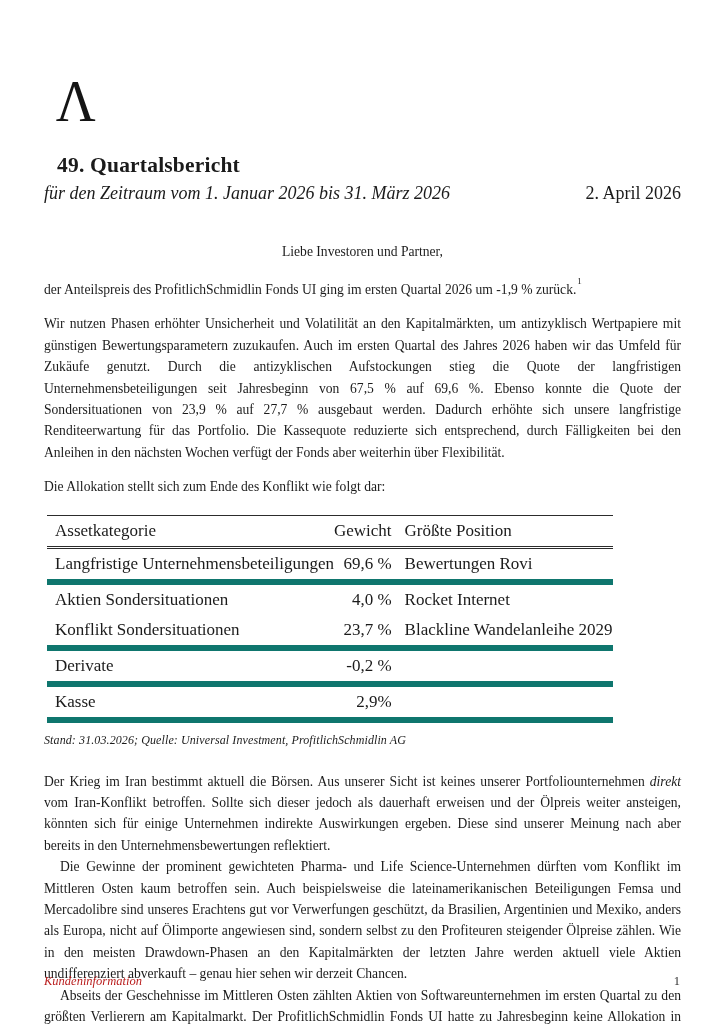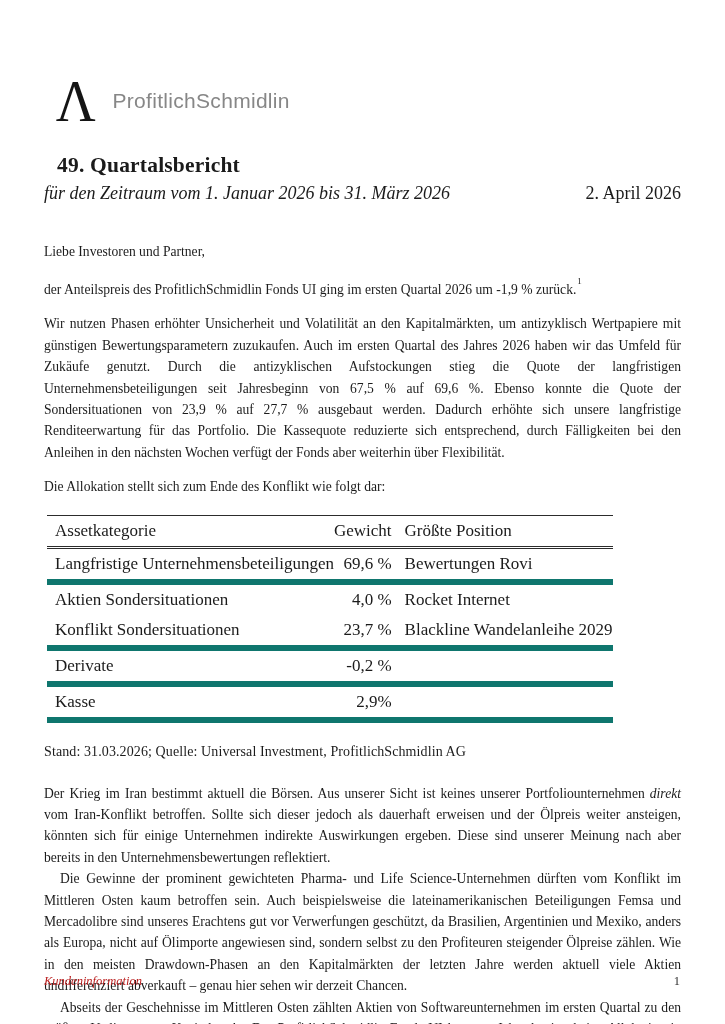--- a/index.html
+++ b/index.html
@@ -51,21 +51,21 @@
 
   
   .body-text p {
     font-size: 13.6px;
     line-height: 21.4px;
     text-align: justify;
     margin: 13px 0 0 0;
     hyphens: auto;
     -webkit-hyphens: auto;
   }
-  .body-text p.salutation { margin-top: 37px; text-align: left; }
+  .body-text p.salutation { margin-top: 37px; text-align: center; }
   .body-text p.no-gap { margin-top: 0; text-indent: 16px; }
   .body-text p.iran-para { margin-top: 23px; }
   sup.fn-ref { font-size: 9px; position: relative; top: -4px; left: 1px; }
   .em { font-style: italic; }
 
   
   table.allocation {
     border-collapse: collapse;
     margin: 17px 0 0 3px;
     border-top: 1px solid #2c2c2c;
@@ -77,24 +77,25 @@
     padding: 5px 0 5px 8px;
     white-space: nowrap;
   }
   table.allocation thead tr { border-bottom: 3px double #2c2c2c; }
   table.allocation tr.rule-below { border-bottom: 6px solid #0f766e; }
   .col-category { width: 234px; }
   .col-weight { width: 50px; text-align: right !important; padding-left: 0 !important; }
   .col-position { width: 171px; padding-left: 13px !important; }
 
   .table-source {
-    font-size: 14px;
-    margin-top: 21px;
+    font-size: 12px;
+    margin-top: 10px;
     color: #1b1b1b;
     letter-spacing: 0.1px;
+    font-style: italic;
   }
 
   
   .page-footer {
     position: absolute;
     left: 44px;
     right: 44px;
     bottom: 33px;
     font-size: 12.5px;
     height: 17px;
@@ -112,21 +113,20 @@
     color: #2f2f2f;
   }
 </style>
 </head>
 <body>
 
 <div class="page">
 
   <div class="logo">
     <span class="logo-glyph">Λ</span>
-    <span class="logo-text">ProfitlichSchmidlin</span>
   </div>
 
   <h1 class="report-title">49. Quartalsbericht</h1>
 
   <div class="subtitle-row">
     <span class="subtitle">für den Zeitraum vom 1. Januar 2026 bis 31. März 2026</span>
     <span class="report-date">2. April 2026</span>
   </div>
 
   <div class="body-text">

